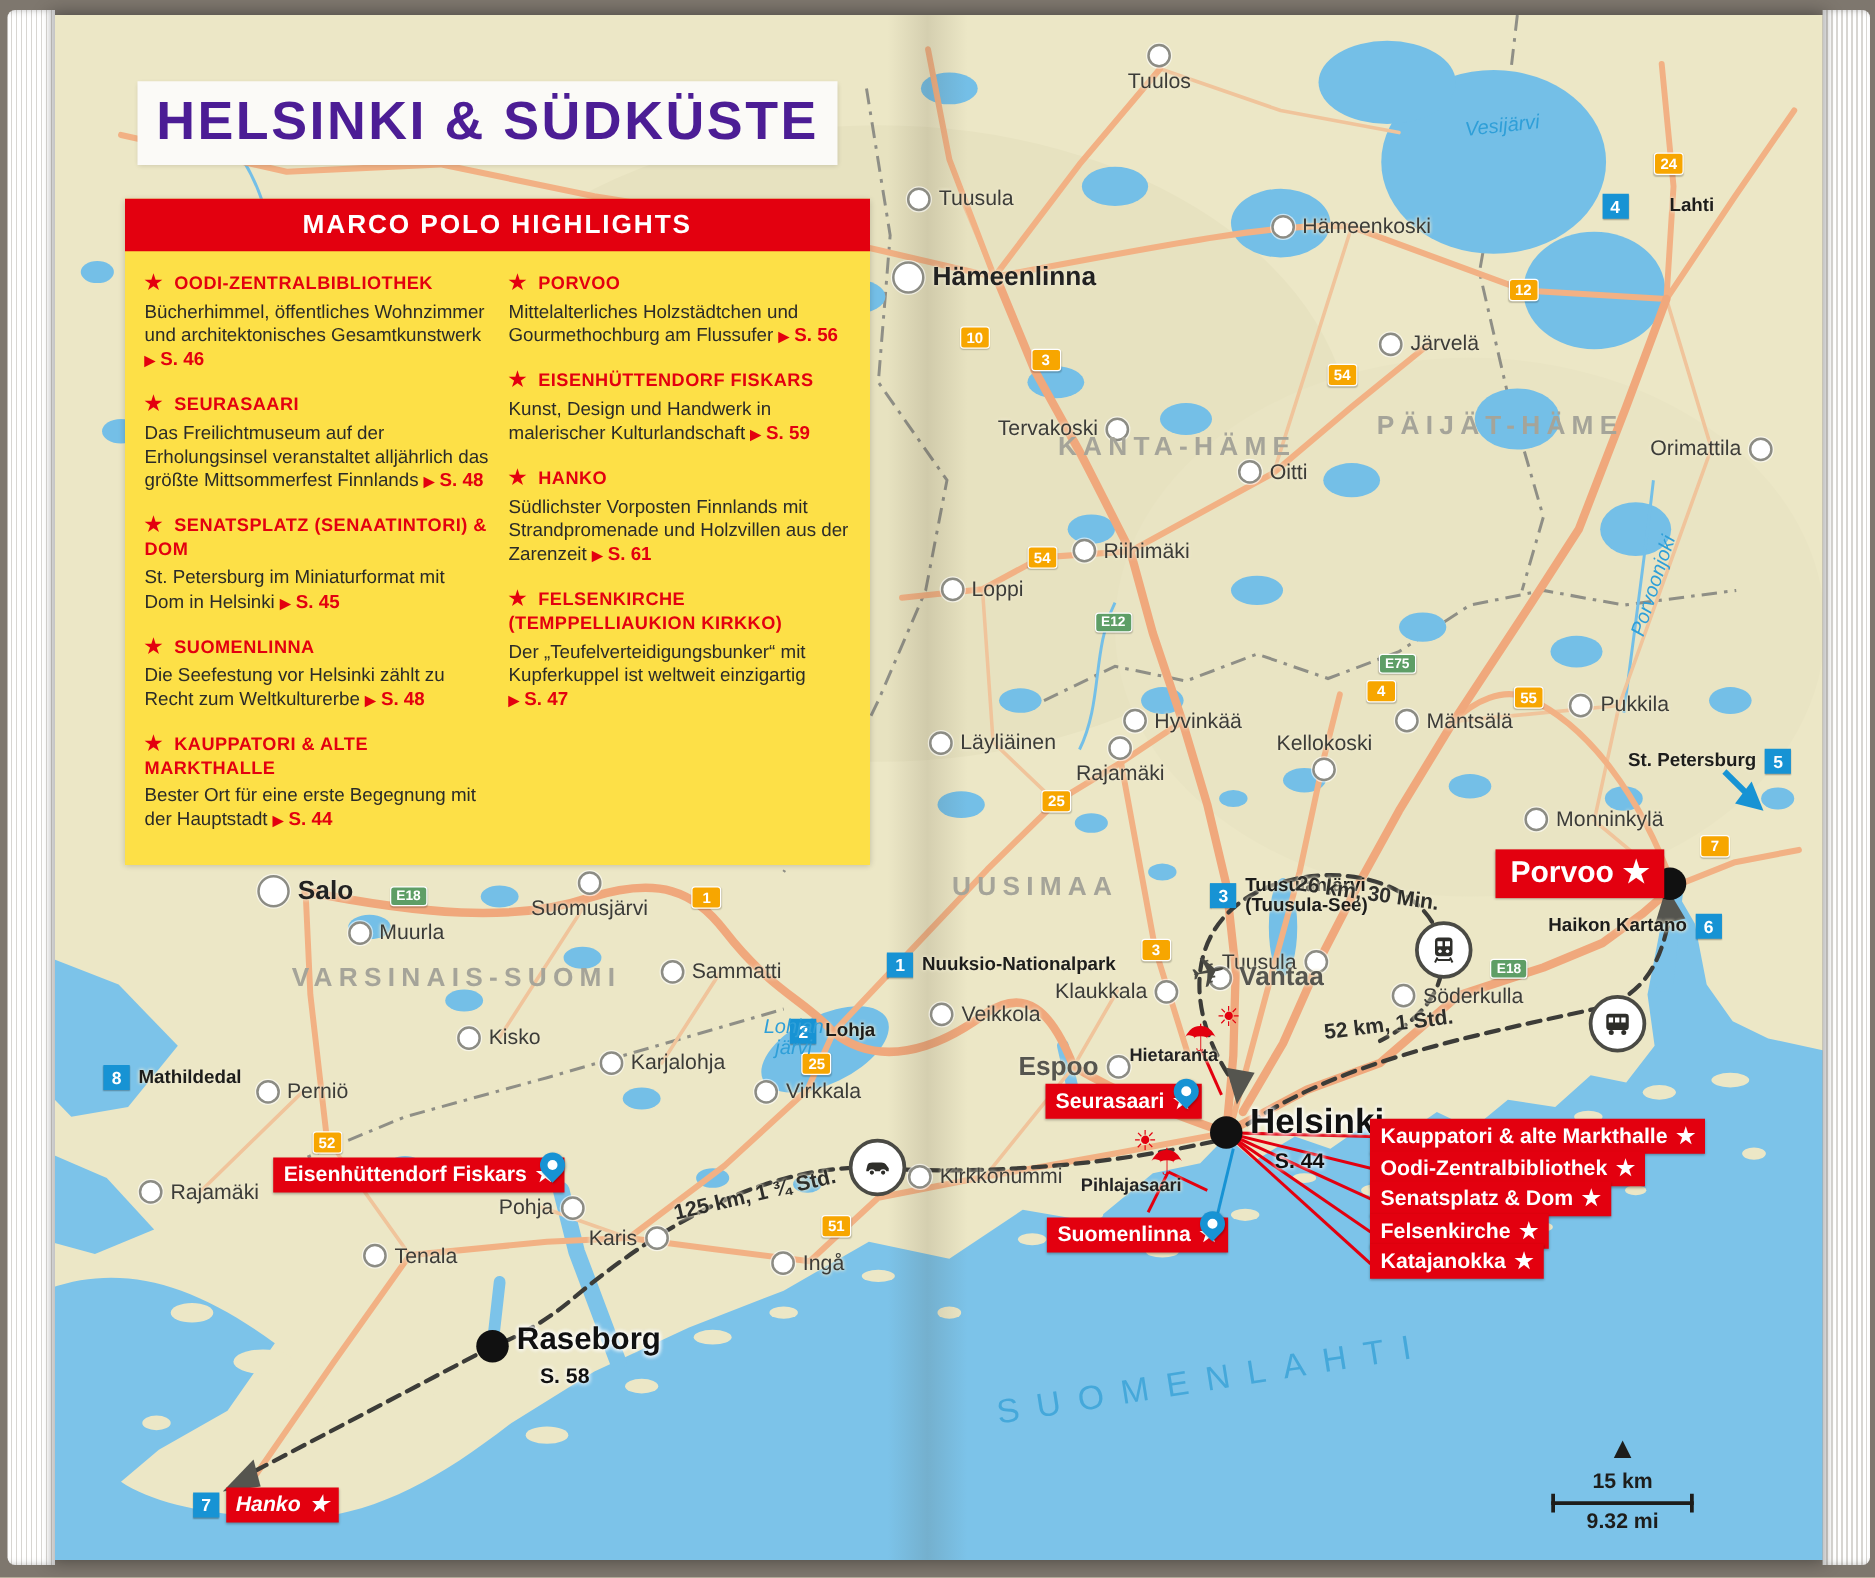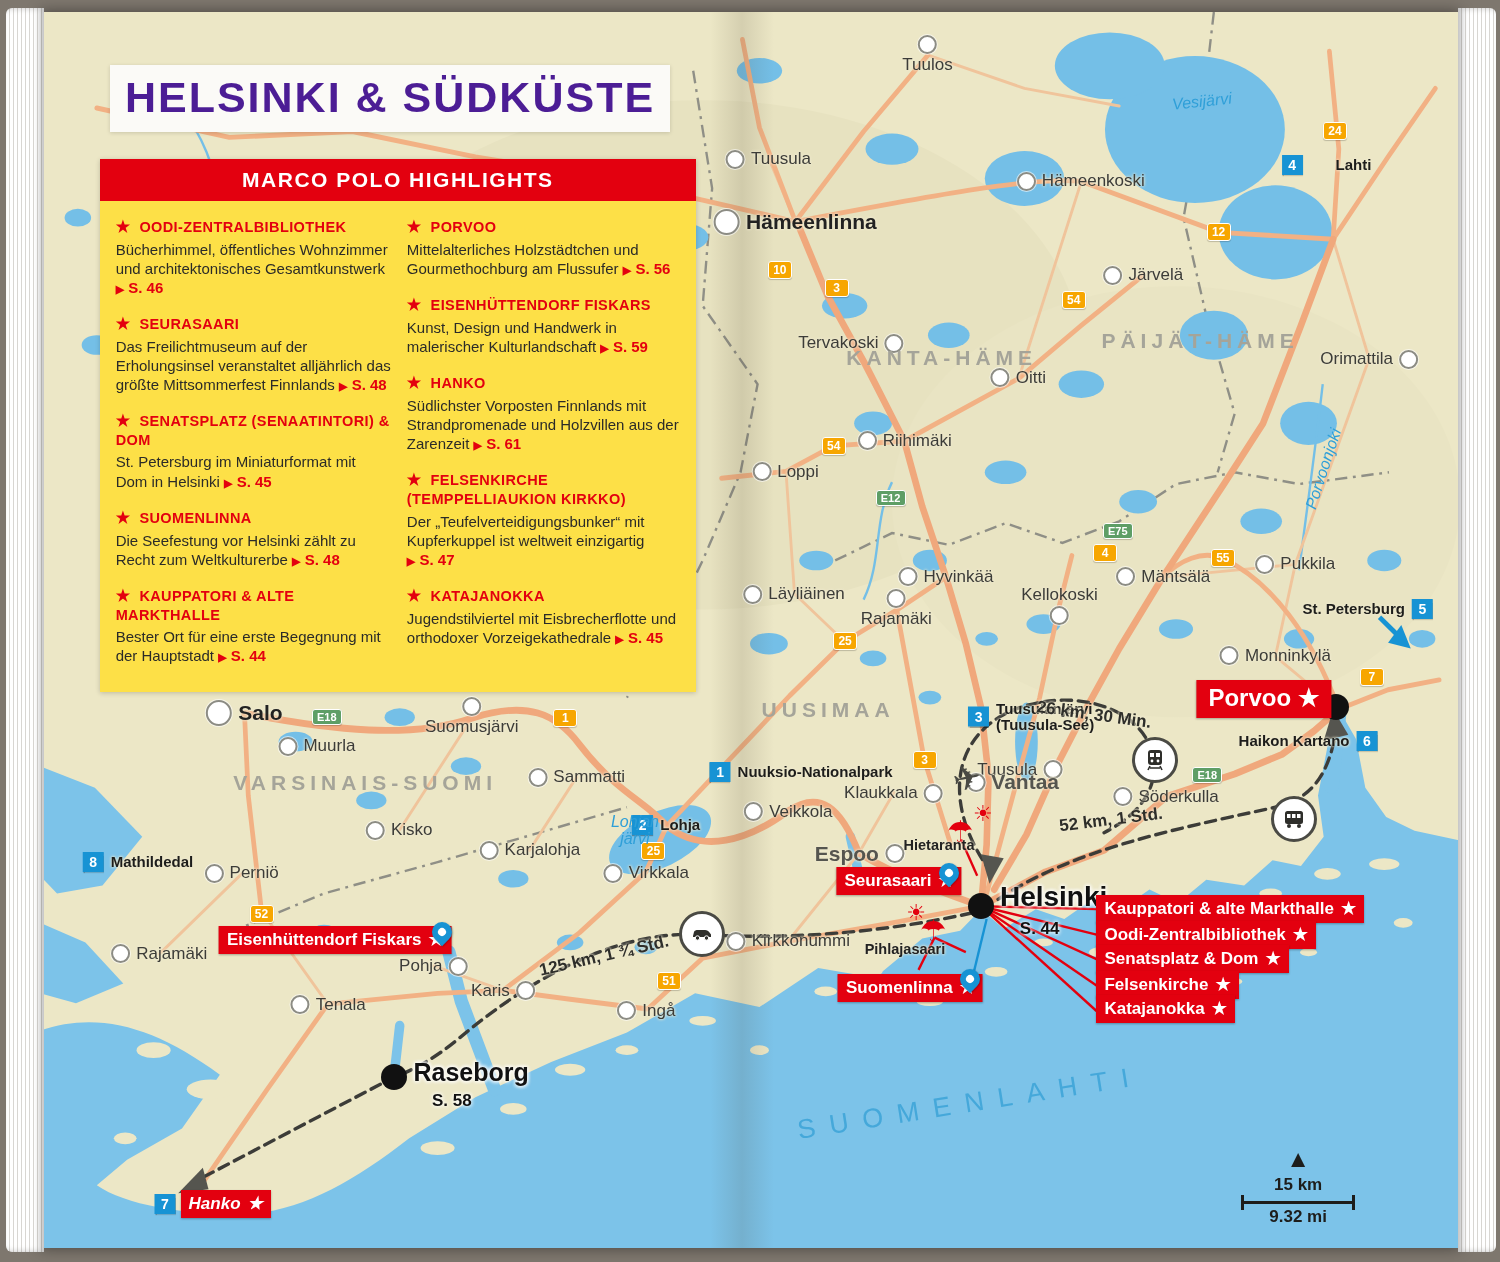--- a/index.html
+++ b/index.html
@@ -328,24 +328,20 @@
               <div class="hl-desc"><span>Kunst, Design und Handwerk in malerischer Kulturlandschaft </span><span class="hl-ref"><span class="arr">▶</span><span> S. 59</span></span></div>
             </div>
             <div class="hl-entry">
               <div class="hl-title"><span class="star">★</span><span>HANKO</span></div>
               <div class="hl-desc"><span>Südlichster Vorposten Finnlands mit Strandpromenade und Holzvillen aus der Zarenzeit </span><span class="hl-ref"><span class="arr">▶</span><span> S. 61</span></span></div>
             </div>
             <div class="hl-entry">
               <div class="hl-title"><span class="star">★</span><span>FELSENKIRCHE (TEMPPELLIAUKION KIRKKO)</span></div>
               <div class="hl-desc"><span>Der „Teufelverteidigungsbunker“ mit Kupferkuppel ist weltweit einzigartig</span><br><span class="hl-ref"><span class="arr">▶</span><span> S. 47</span></span></div>
             </div>
-            <div class="hl-entry">
-              <div class="hl-title"><span class="star">★</span><span>KATAJANOKKA</span></div>
-              <div class="hl-desc"><span>Jugendstilviertel mit Eisbrecherflotte und orthodoxer Vorzeigekathedrale </span><span class="hl-ref"><span class="arr">▶</span><span> S. 45</span></span></div>
-            </div>
           </div>
       </div>
     </div>
 
     <div class="north" style="left:88.6%;top:92.8%;">▲</div>
     <div class="scale-km" style="left:88.6%;top:94.9%;">15 km</div>
     <div class="scale-bar" style="left:84.6%;top:96.2%;width:8%;"></div>
     <div class="scale-mi" style="left:88.6%;top:97.5%;">9.32 mi</div>
   <div class="town col" style="left: 62.5%; top: 3.5%;">
         <span class="dot"></span>

